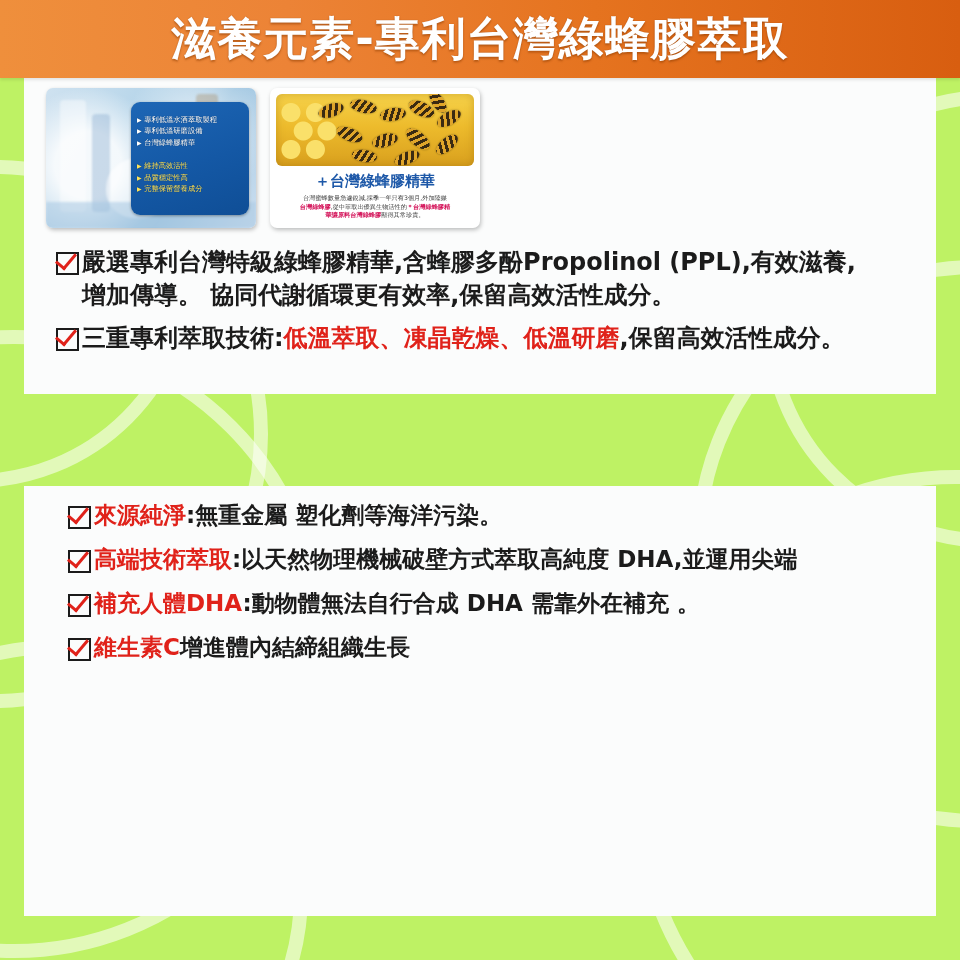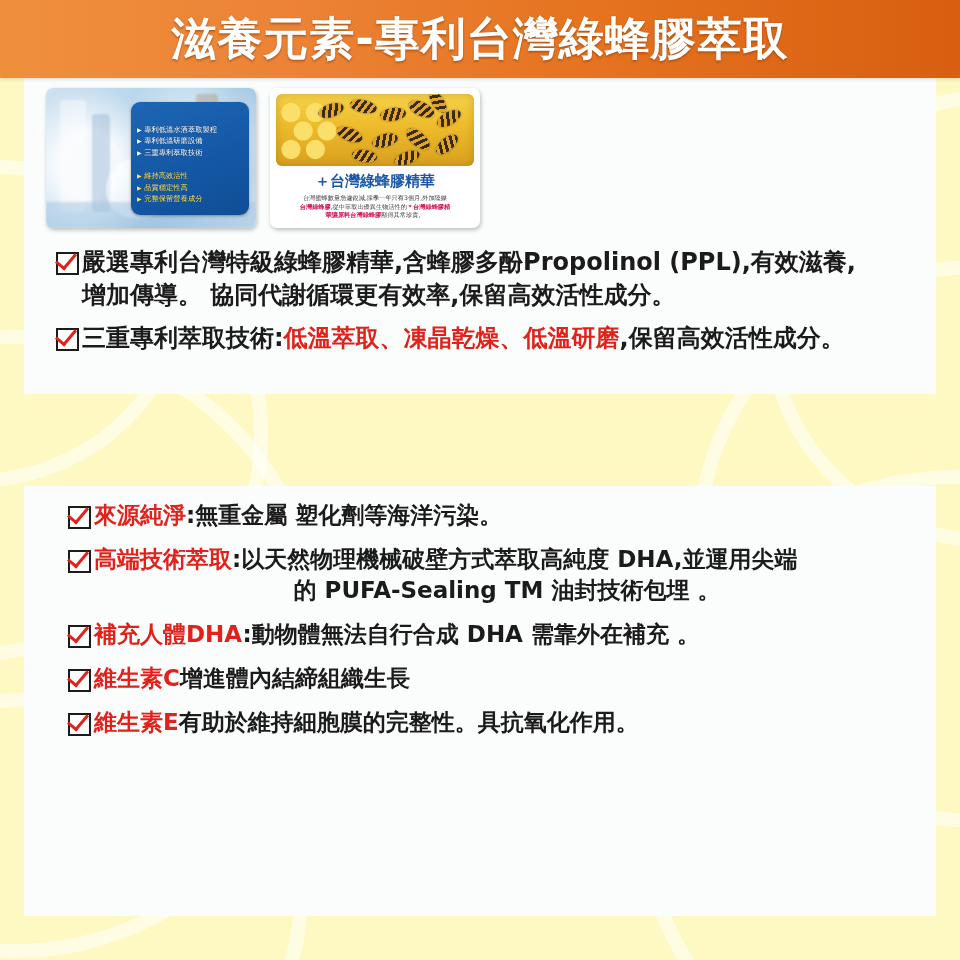--- a/index.html
+++ b/index.html
@@ -7,21 +7,21 @@
     width:960px;height:960px;
     background:#e4f5f3;
     font-family:"DejaVu Sans","Liberation Sans",sans-serif;
     overflow:hidden;
     position:relative;
   }
 
   
   #page{
     position:absolute;inset:0;
-    background:#fef9c3;
+    background:#bef264;
     overflow:hidden;
   }
   .wave{
     position:absolute;
     border-radius:50%;
     border:14px solid rgba(255,255,255,.55);
     pointer-events:none;
   }
   .w1{left:-250px;top:40px;width:420px;height:420px;}
   .w2{left:-280px;top:160px;width:520px;height:520px;}
@@ -96,21 +96,21 @@
   .lab .bench{
     position:absolute;left:0;bottom:0;width:100%;height:26px;
     background:rgba(170,200,225,.55);filter:blur(1px);
   }
   .bluebox{
     position:absolute;right:7px;top:14px;
     width:118px;height:113px;
     background:linear-gradient(160deg,#1d66b5 0%,#1458a5 55%,#0f4e96 100%);
     border-radius:9px;
     box-shadow:0 1px 3px rgba(0,0,0,.35);
-    padding:22px 5px 0 6px;
+    padding:12px 5px 0 6px;
     box-sizing:border-box;
   }
   .bluebox ul{list-style:none;margin:0;padding:0;}
   .bluebox li{
     color:#ffffff;font-size:7.3px;line-height:11.4px;
     white-space:nowrap;
     text-shadow:0 0 1px rgba(0,0,0,.5);
   }
   .bluebox li::before{content:"\25B6";color:#ffffff;font-size:6px;margin-right:2.5px;}
   .bluebox .grp2{margin-top:12px;}
@@ -217,21 +217,21 @@
       <div class="tube t2"></div>
       <div class="tube t3"></div>
       <div class="tube t4"></div>
       <div class="flask"></div>
       <div class="bench"></div>
 
       <div class="bluebox">
         <ul>
           <li>專利低溫水酒萃取製程</li>
           <li>專利低溫研磨設備</li>
-          <li>三重專利萃取技術</li>
+          <li>台灣綠蜂膠精華</li>
         </ul>
         <ul class="grp2">
           <li>維持高效活性</li>
           <li>品質穩定性高</li>
           <li>完整保留營養成分</li>
         </ul>
       </div>
     </div>
 
     <div class="card bee">
@@ -276,29 +276,25 @@
     </div>
 
 
   <div class="bullets-b">
       <div class="bullet">
         <span class="chk"></span>
         <span class="btxt"><span><span class="red">來源純淨</span><span>:無重金屬 塑化劑等海洋污染。</span></span></span>
       </div>
       <div class="bullet">
         <span class="chk"></span>
-        <span class="btxt"><span><span class="red">高端技術萃取</span><span>:以天然物理機械破壁方式萃取高純度 DHA,並運用尖端</span></span><span class="b-indent"><span>的 PUFA-Sealing TM 油封技術包埋 。</span></span></span>
+        <span class="btxt"><span><span class="red">高端技術萃取</span><span>:以天然物理機械破壁方式萃取高純度 DHA,並運用尖端</span></span></span>
       </div>
       <div class="bullet">
         <span class="chk"></span>
         <span class="btxt"><span><span class="red">補充人體DHA</span><span>:動物體無法自行合成 DHA 需靠外在補充 。</span></span></span>
       </div>
       <div class="bullet">
         <span class="chk"></span>
         <span class="btxt"><span><span class="red">維生素C</span><span>增進體內結締組織生長</span></span></span>
       </div>
-      <div class="bullet">
-        <span class="chk"></span>
-        <span class="btxt"><span><span class="red">維生素E</span><span>有助於維持細胞膜的完整性。具抗氧化作用。</span></span></span>
-      </div>
     </div>
 
 </div>
 
 </body></html>

